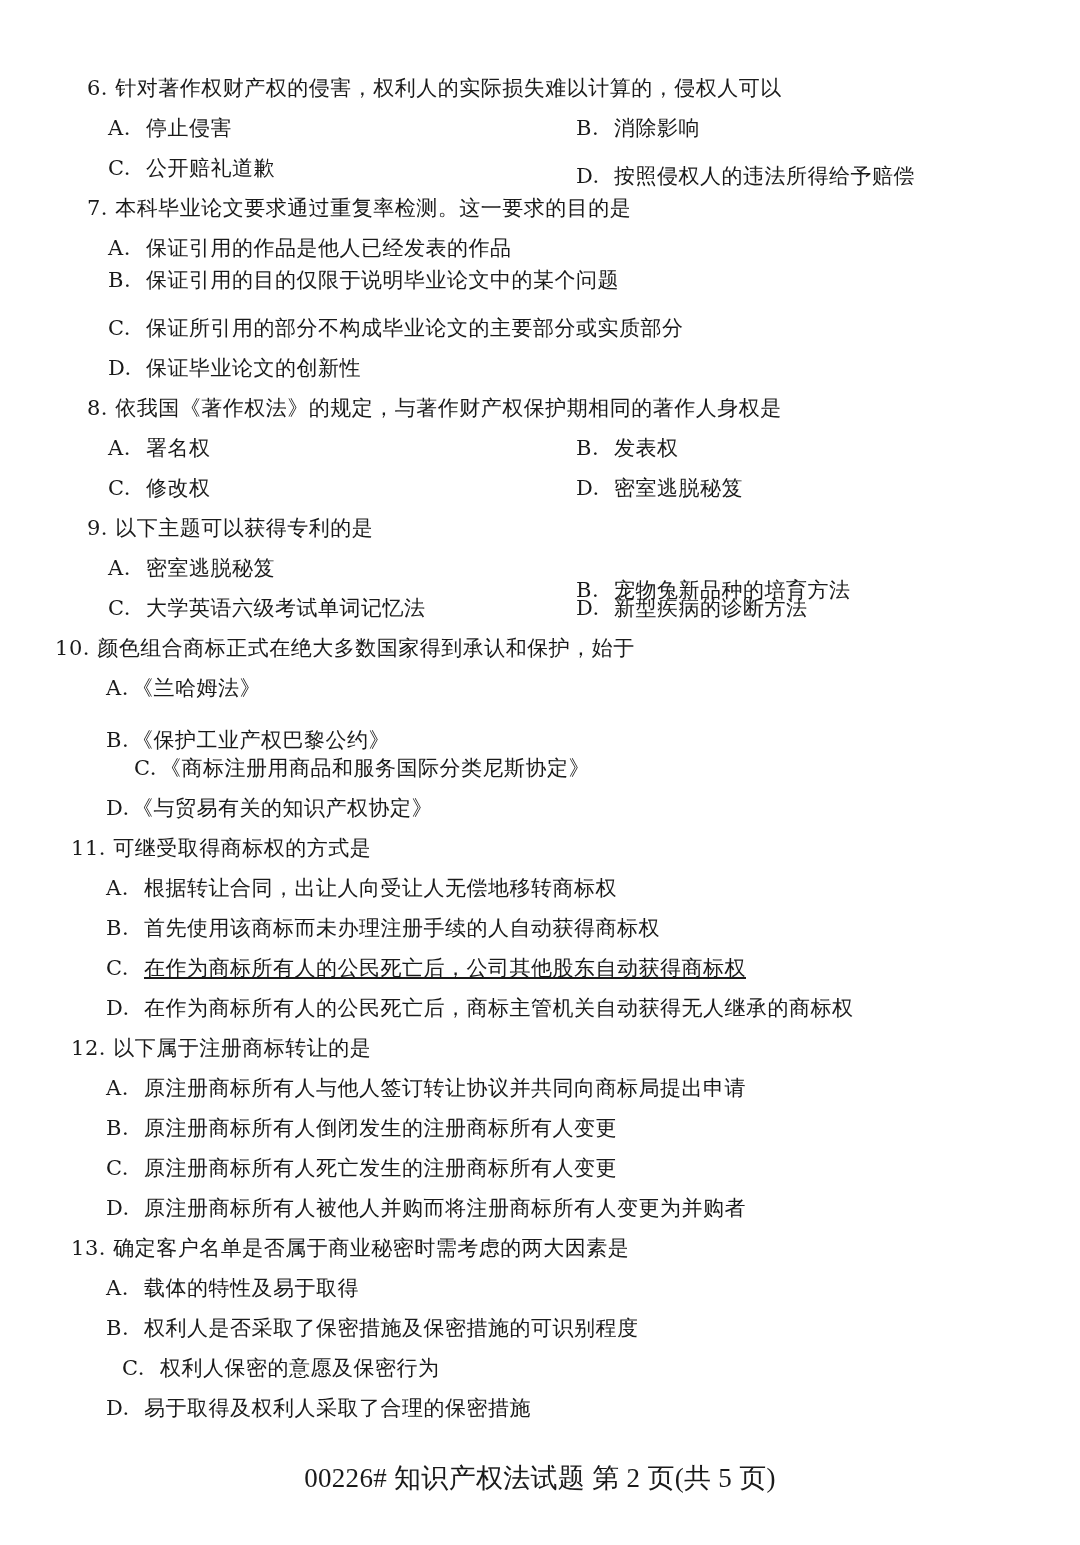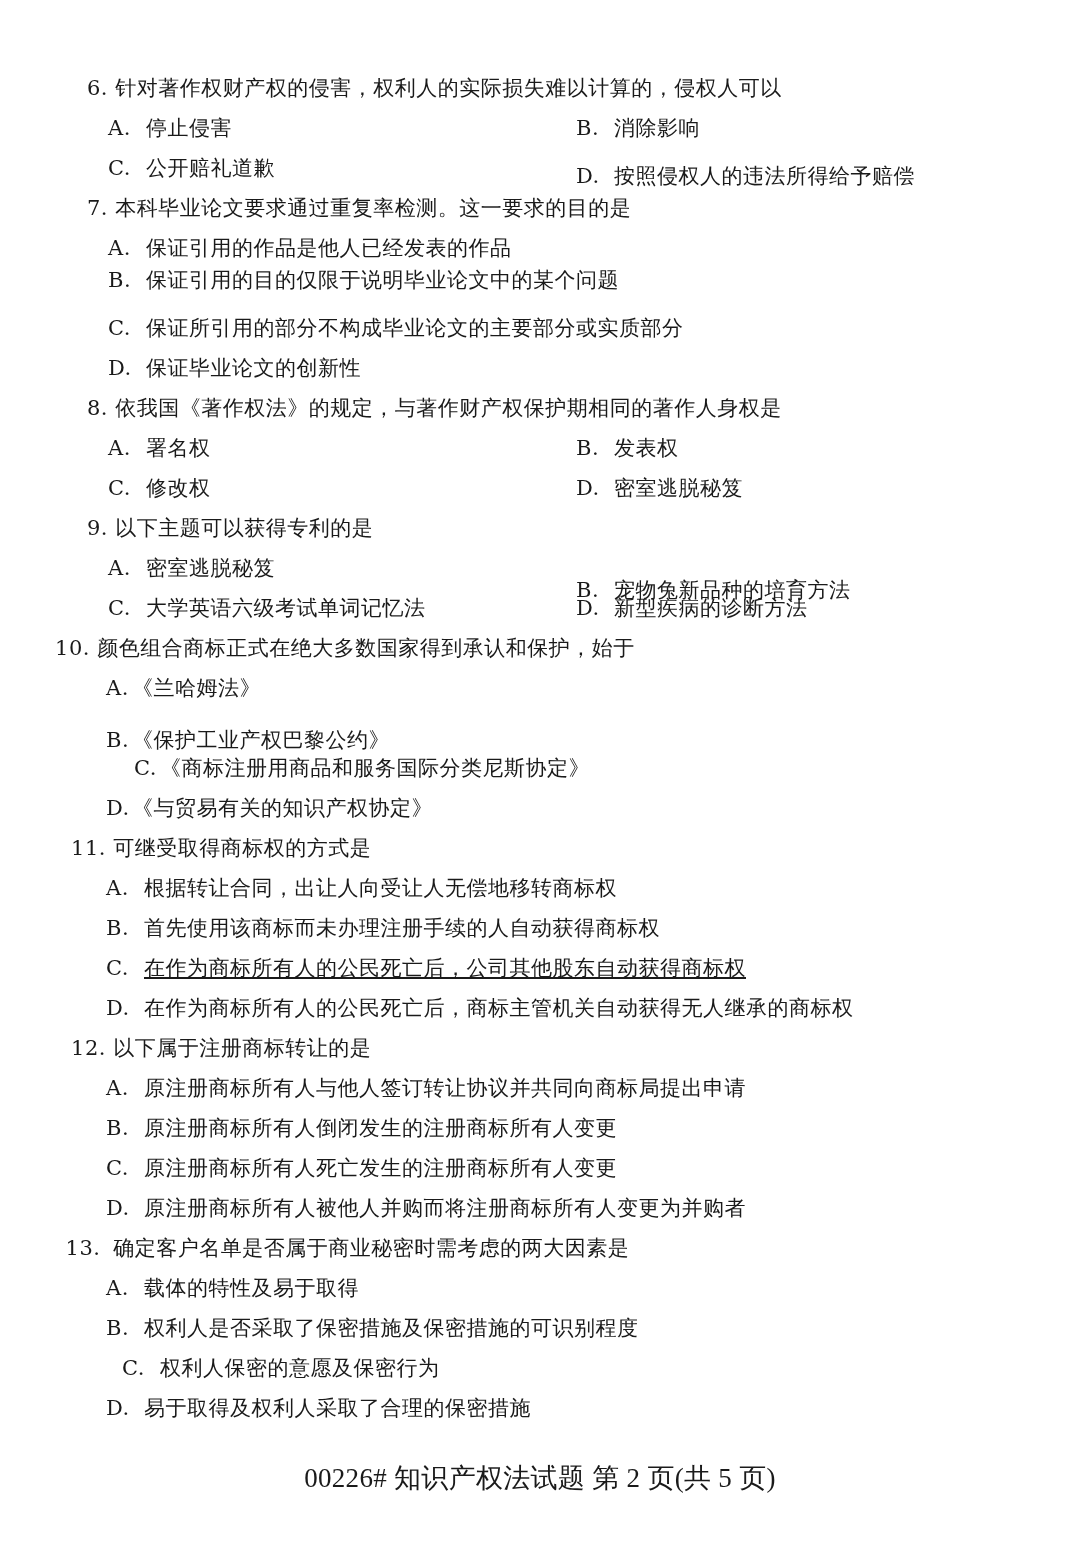--- a/index.html
+++ b/index.html
@@ -167,21 +167,21 @@
     <span class="opt-letter">B.</span><span>原注册商标所有人倒闭发生的注册商标所有人变更</span>
   </div>
   <div class="line" style="top:1080px;left:106px;">
     <span class="opt-letter">C.</span><span>原注册商标所有人死亡发生的注册商标所有人变更</span>
   </div>
   <div class="line" style="top:1120px;left:106px;">
     <span class="opt-letter">D.</span><span>原注册商标所有人被他人并购而将注册商标所有人变更为并购者</span>
   </div>
 
   <div class="line" style="top:1160px;left:60px;">
-    <span class="qnum" style="width:46px;text-align:center;">13.</span>
+    <span class="qnum" style="width:46px;">13.</span>
     <span>确定客户名单是否属于商业秘密时需考虑的两大因素是</span>
   </div>
   <div class="line" style="top:1200px;left:106px;">
     <span class="opt-letter">A.</span><span>载体的特性及易于取得</span>
   </div>
   <div class="line" style="top:1240px;left:106px;">
     <span class="opt-letter">B.</span><span>权利人是否采取了保密措施及保密措施的可识别程度</span>
   </div>
   <div class="line" style="top:1280px;left:106px;margin-left:16px;">
     <span class="opt-letter">C.</span><span>权利人保密的意愿及保密行为</span>

